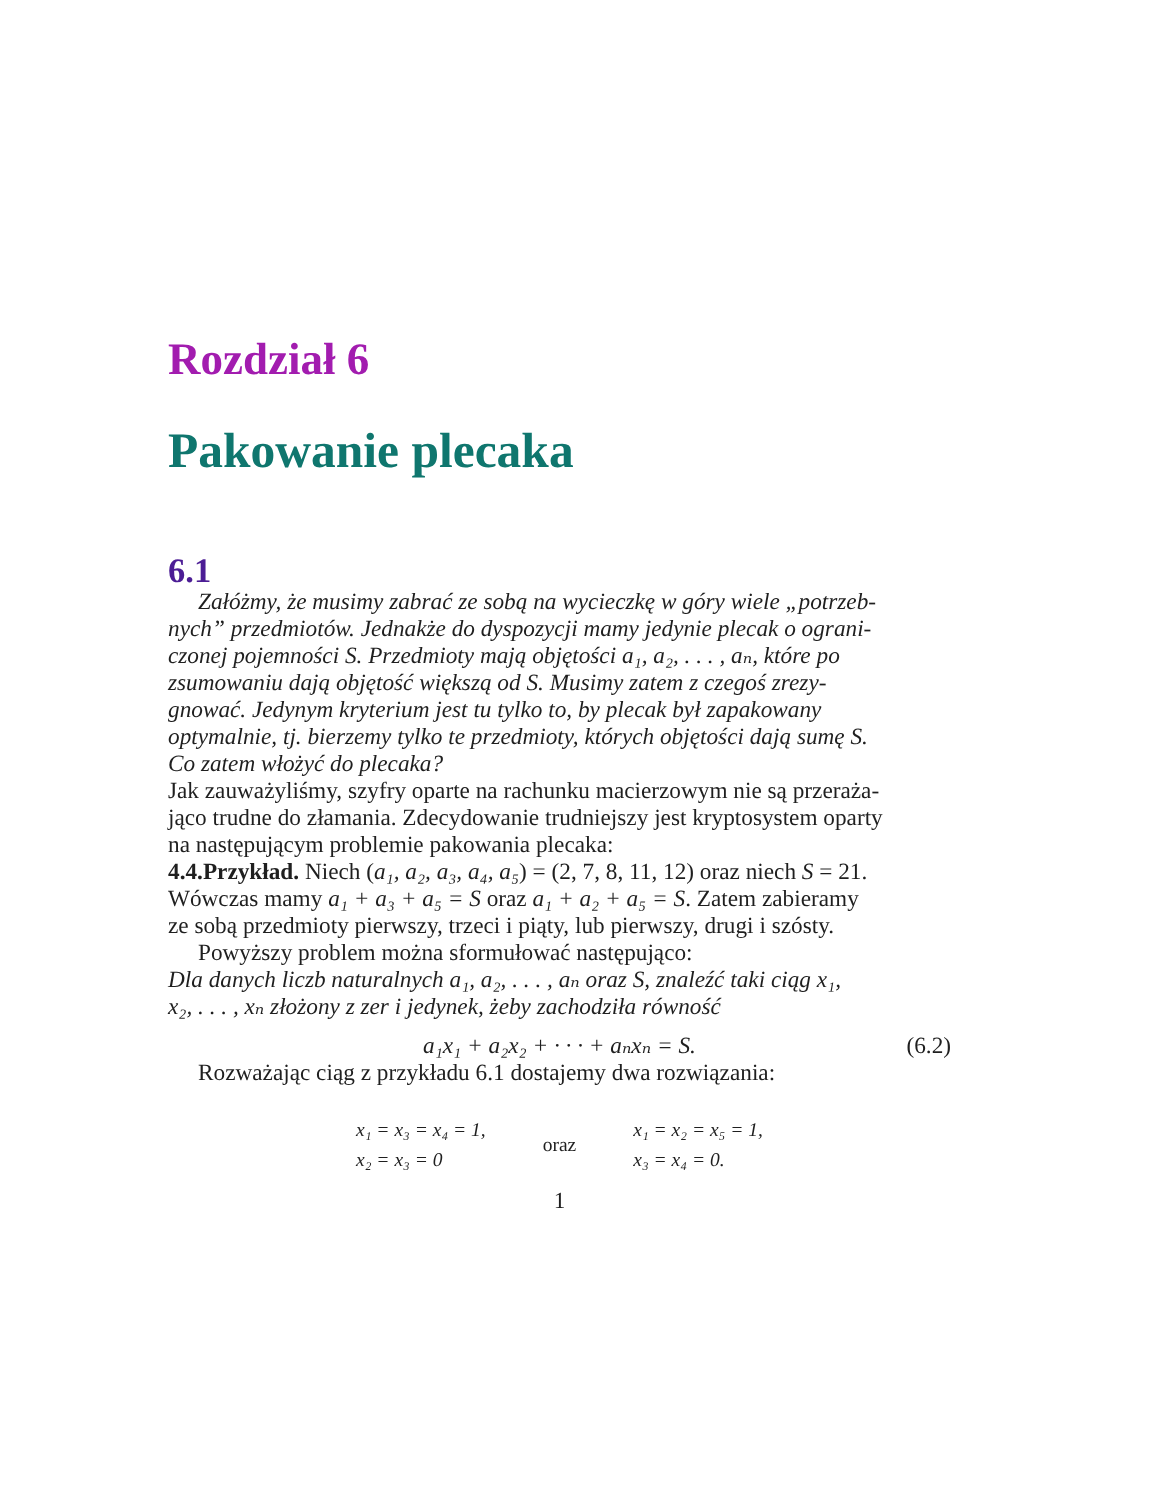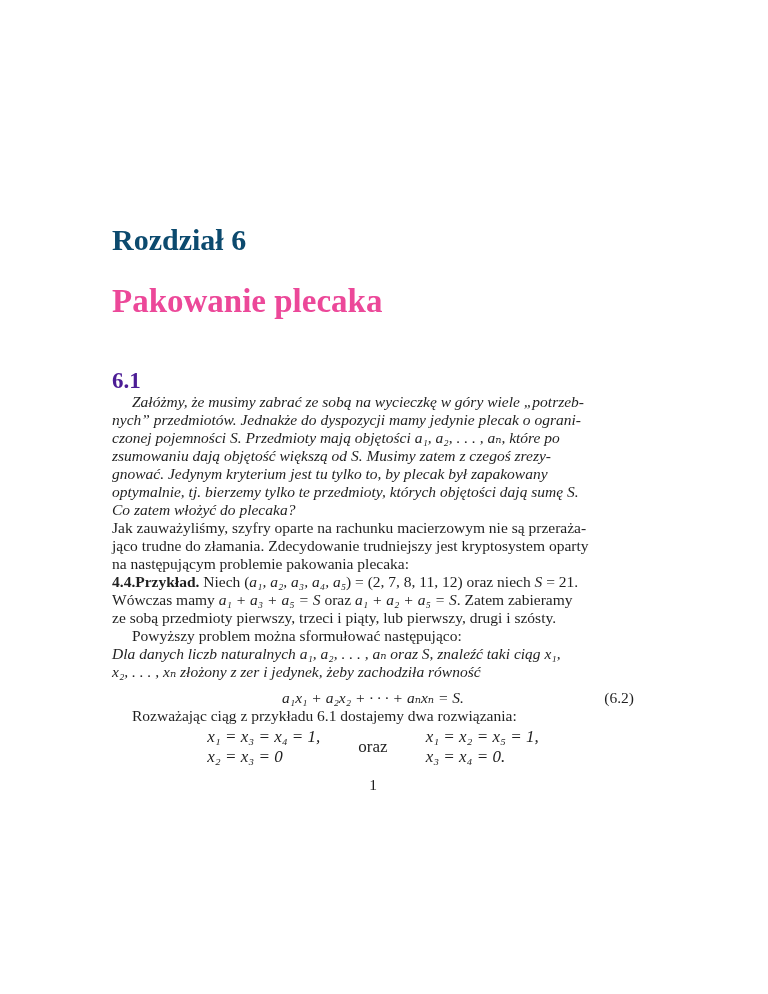--- a/index.html
+++ b/index.html
@@ -25,29 +25,29 @@
     left: 112px;
     top: 0;
     width: 522px;
   }
   .chapter-number {
     margin: 0;
     margin-top: 224px;
     font-size: 30px;
     font-weight: bold;
     line-height: 1.05;
-    color: #0c4a6e;
+    color: #a21caf;
   }
   .chapter-title {
     margin: 0;
     margin-top: 28px;
     font-size: 33px;
     font-weight: bold;
     line-height: 1.05;
-    color: #ec4899;
+    color: #0f766e;
   }
   .section-heading {
     margin: 0;
     margin-top: 50px;
     font-size: 23px;
     font-weight: bold;
     line-height: 1.1;
     color: #4c1d95;
     display: flex;
   }
@@ -84,26 +84,26 @@
     text-align: center;
   }
   .equation-expr { font-style: italic; }
   .equation-tag {
     position: absolute;
     right: 0;
     top: 0;
     font-style: normal;
   }
   .solutions-row {
-    margin-top: 2px;
+    margin-top: 18px;
     display: flex;
     justify-content: center;
     align-items: center;
     gap: 38px;
-    font-size: 17px;
+    font-size: 13px;
     line-height: 20px;
   }
   .solution-block {
     font-style: italic;
     text-align: left;
     white-space: pre-line;
   }
   .solutions-connector { font-style: normal; }
   .page-number {
     margin-top: 9px;

